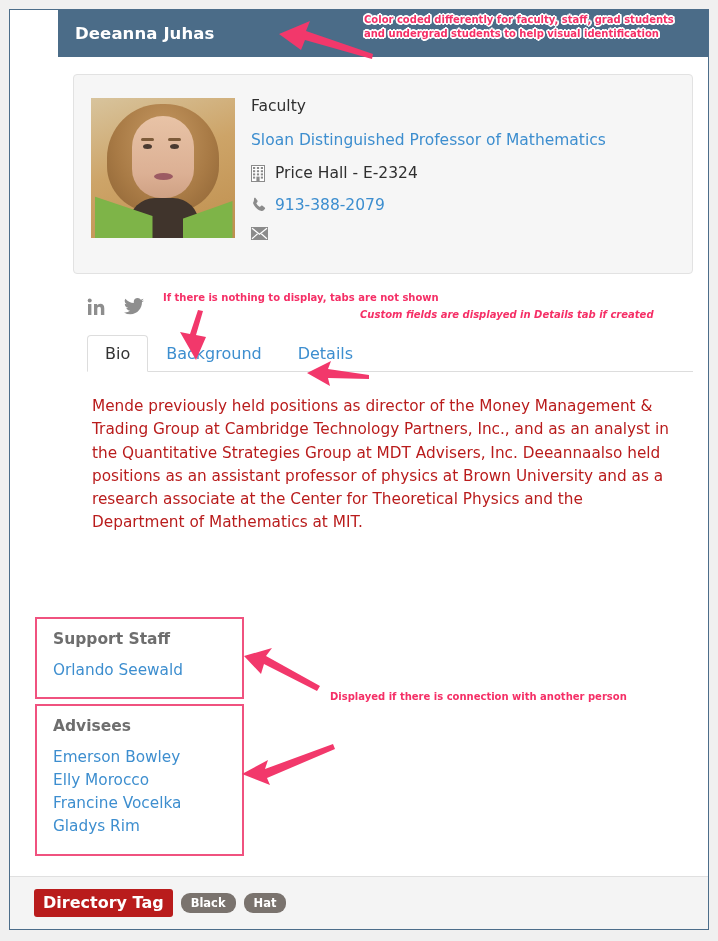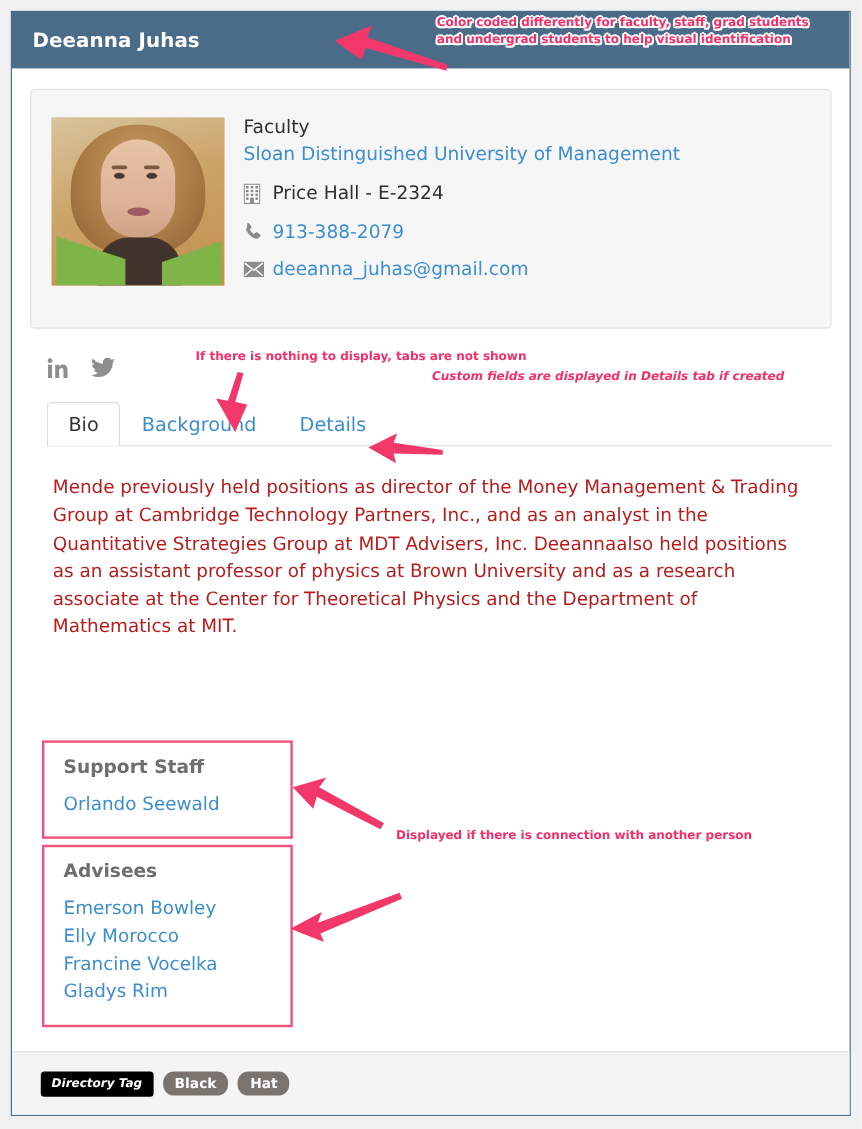--- a/index.html
+++ b/index.html
@@ -19,20 +19,21 @@
   #profile-card {
     position: absolute;
     left: 9px;
     top: 9px;
     width: 700px;
     height: 921px;
     background: #ffffff;
     border: 1px solid #4c6d8a;
     box-sizing: border-box;
     overflow: hidden;
+    padding-left: 48px;
   }
 
   
   #card-header {
     height: 47px;
     background: #4b6c88;
     display: flex;
     align-items: center;
     padding: 0 0 0 17px;
     box-sizing: border-box;
@@ -120,21 +121,21 @@
   }
 
   #contact-info {
     flex: 1;
     padding-right: 20px;
     padding-top: 4px;
   }
   .role-line {
     color: #2f2f2f;
     font-size: 15.5px;
-    margin-bottom: 3px;
+    margin-bottom: 15px;
     line-height: 1.2;
   }
   .title-line {
     color: #3d8ecf;
     font-size: 15.5px;
     margin-bottom: 14px;
     line-height: 1.25;
     cursor: pointer;
   }
   .info-row {
@@ -236,29 +237,28 @@
     height: 53px;
     background: #f4f4f4;
     border-top: 1px solid #e0e0e0;
     display: flex;
     align-items: center;
     padding-left: 24px;
     box-sizing: border-box;
     gap: 8px;
   }
   .tag-primary {
-    background: #000000;
+    background: #b91c1c;
     color: #ffffff;
-    font-size: 10px;
+    font-size: 16px;
     font-weight: bold;
     padding: 5px 9px;
     border-radius: 3px;
     cursor: pointer;
     line-height: 1.1;
-    font-style: italic;
   }
   .tag-pill {
     background: #7a736e;
     color: #ffffff;
     font-size: 11.5px;
     font-weight: bold;
     padding: 4px 10px;
     border-radius: 9px;
     cursor: pointer;
     line-height: 1.1;
@@ -309,21 +309,21 @@
         <div class="eye-r"></div>
         <div class="mouth"></div>
         <div class="shirt-dark"></div>
         <div class="shirt-green-l"></div>
         <div class="shirt-green-r"></div>
       </div>
     </div>
 
     <div id="contact-info">
       <div class="role-line">Faculty</div>
-      <div class="title-line">Sloan Distinguished University of Management</div>
+      <div class="title-line">Sloan Distinguished Professor of Mathematics</div>
 
       <div class="info-row">
         <span class="ico">
           <svg width="14" height="17" viewBox="0 0 14 17" fill="none">
             <rect x="0.5" y="0.5" width="13" height="16" stroke="#8b8b8b" fill="#ffffff"></rect>
             <g fill="#8b8b8b">
               <rect x="2" y="2" width="2.2" height="2"></rect>
                 <rect x="5.9" y="2" width="2.2" height="2"></rect>
                 <rect x="9.8" y="2" width="2.2" height="2"></rect>
               <rect x="2" y="5.2" width="2.2" height="2"></rect>
@@ -351,21 +351,20 @@
       </div>
 
       <div class="info-row">
         <span class="ico">
           <svg width="17" height="13" viewBox="0 0 17 13" fill="#8b8b8b">
             <path d="M0 0h17v13H0z" fill="#8b8b8b"></path>
             <path d="M1 1.2l7.5 6 7.5-6" stroke="#ffffff" stroke-width="1.3" fill="none"></path>
             <path d="M1 11.8l5.6-5M15.9 11.8l-5.6-5" stroke="#ffffff" stroke-width="1.2" fill="none"></path>
           </svg>
         </span>
-        <span class="txt-link">deeanna_juhas@gmail.com</span>
       </div>
     </div>
   </div>
 
   <div id="social-row">
     <span class="soc">
       <svg width="19" height="19" viewBox="0 0 19 19" fill="#8e8e8e">
         <rect x="1" y="6" width="3.4" height="11"></rect>
         <circle cx="2.7" cy="2.6" r="2"></circle>
         <path d="M7 6h3.2v1.6c.5-.9 1.6-1.8 3.2-1.8 2.6 0 3.9 1.6 3.9 4.6V17h-3.4v-6c0-1.5-.6-2.3-1.8-2.3-1.1 0-1.8.8-1.8 2.3v6H7V6z"></path>

